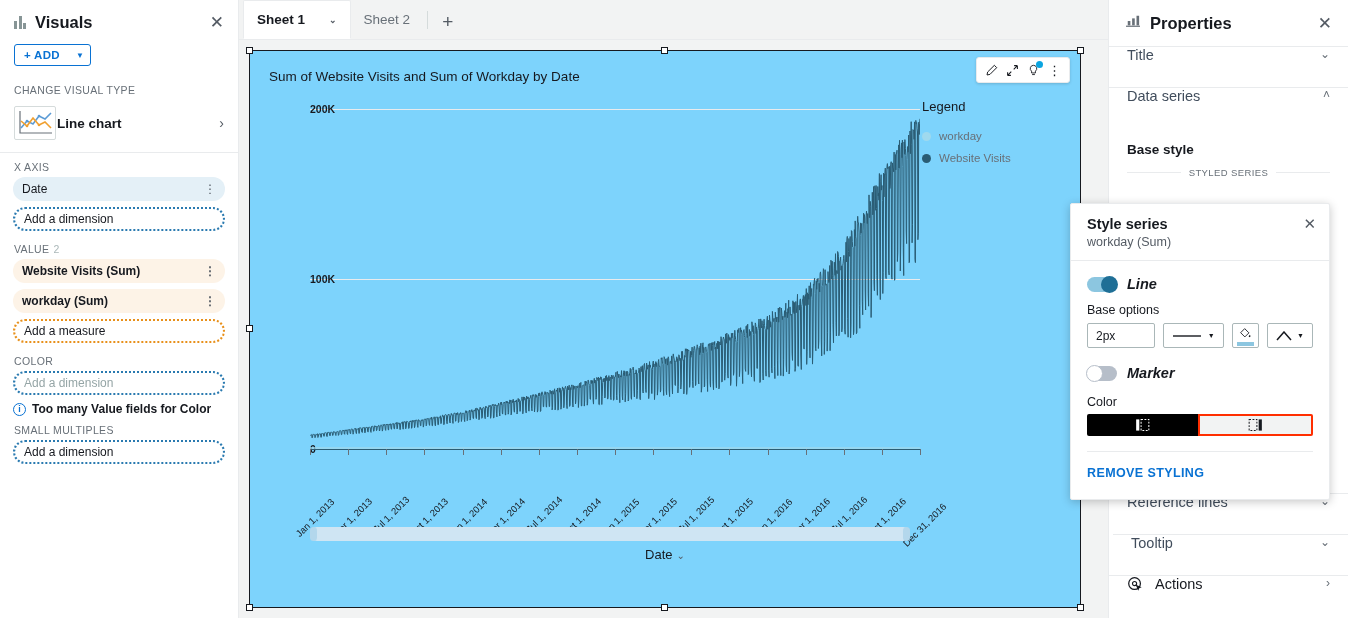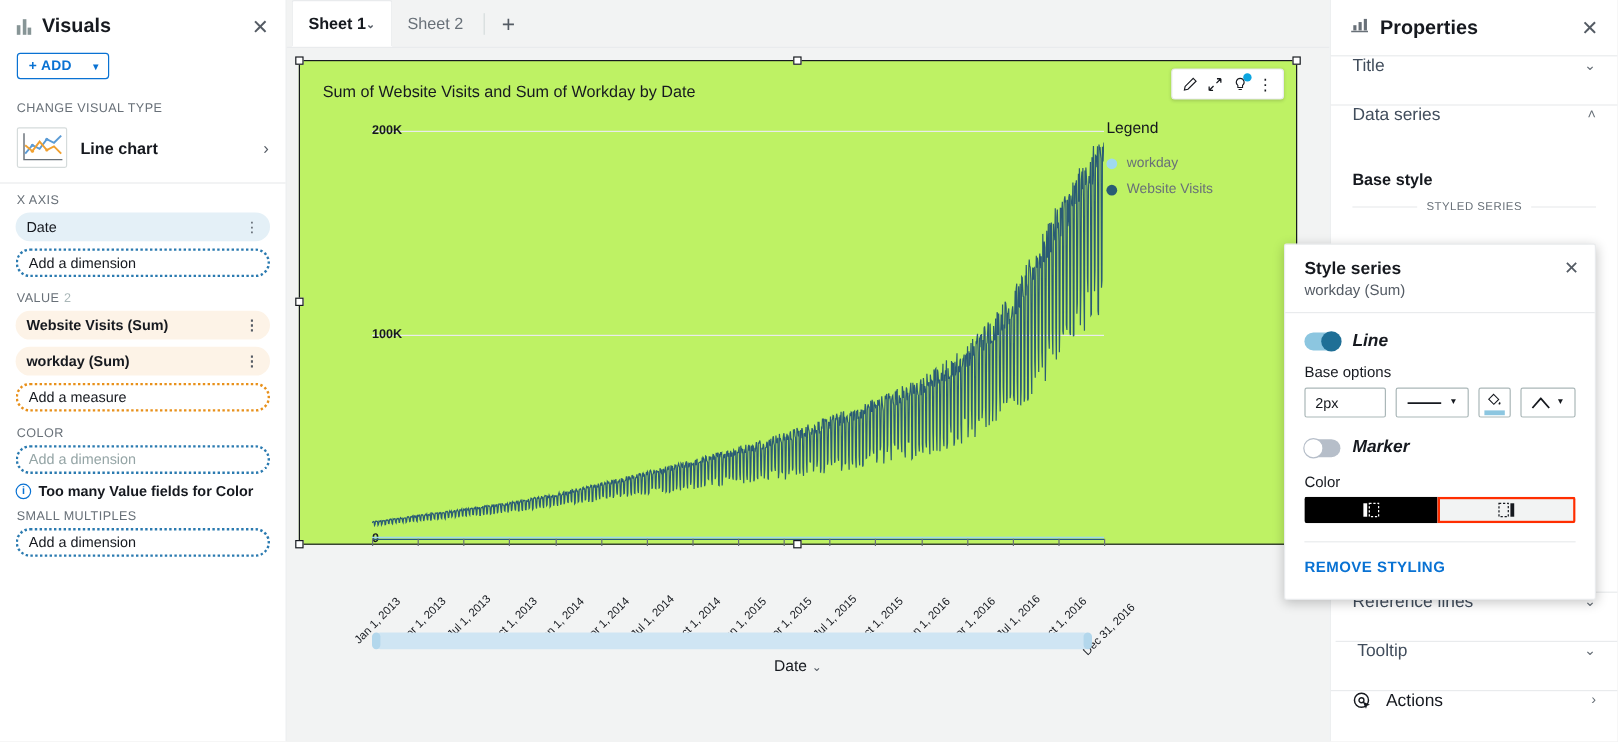--- a/index.html
+++ b/index.html
@@ -42,21 +42,21 @@
   .add-btn .sep{ width:1px; background:#0972d3;}
   .add-btn .caret{ display:flex; align-items:center; padding:0 6px; color:#0972d3; font-size:8px;}
 
   .sec-label{
     padding:8px 14px 4px 14px; font-size:10.5px; color:#687078;
     letter-spacing:.35px; text-transform:uppercase;
   }
   .sec-label .cnt{ color:#aab7b8; margin-left:4px; }
 
   .visual-type{
-    display:flex; align-items:center; gap:11px; padding:6px 14px 12px 14px;
+    display:flex; align-items:center; gap:1px; padding:6px 14px 12px 14px;
     border-bottom:1px solid #e9ebed; cursor:pointer;
   }
   .vt-thumb{
     width:42px; height:34px; border:1px solid #d5dbdb; border-radius:2px;
     background:#fff; position:relative; overflow:hidden;
   }
   .vt-name{ font-size:13.5px; font-weight:700; }
   .vt-arrow{ margin-left:auto; color:#545b64; font-size:14px; }
 
   .pill{
@@ -88,34 +88,34 @@
   
   #sheet-area{
     position:absolute; left:239px; top:0; right:240px; height:618px;
     background:#f2f3f3;
   }
   .tabbar{
     height:40px; background:#f2f3f3; display:flex; align-items:flex-end;
     padding-left:4px; border-bottom:1px solid #e9ebed;
   }
   .tab{
-    height:39px; display:flex; align-items:center; gap:0; padding:0 13px;
+    height:39px; display:flex; align-items:center; gap:24px; padding:0 13px;
     font-size:13.5px; color:#687078; cursor:pointer;
   }
   .tab.active{
     background:#fff; color:#16191f; font-weight:700;
     border:1px solid #e9ebed; border-bottom:1px solid #fff; border-radius:2px 2px 0 0;
   }
   .tab .chev{ font-size:9px; color:#545b64;}
   .tab-divider{ width:1px; height:18px; background:#d5dbdb; margin:0 4px 10px 4px;}
   .tab-add{ font-size:19px; color:#545b64; padding:0 10px 6px 10px; cursor:pointer;}
 
   #visual-container{
-    position:absolute; left:10px; top:50px; width:832px; height:404px;
-    background:#bef264; border:1.6px solid #16191f;
+    position:absolute; left:10px; top:50px; width:832px; height:558px;
+    background:#7dd3fc; border:1.6px solid #16191f;
   }
   .handle{ position:absolute; width:7px;height:7px;background:#fff;border:1.3px solid #16191f;}
   .h-tl{left:-4px;top:-4px;} .h-tc{left:50%;margin-left:-4px;top:-4px;}
   .h-tr{right:-4px;top:-4px;} .h-ml{left:-4px;top:50%;margin-top:-4px;}
   .h-mr{right:-4px;top:50%;margin-top:-4px;}
   .h-bl{left:-4px;bottom:-4px;} .h-bc{left:50%;margin-left:-4px;bottom:-4px;}
   .h-br{right:-4px;bottom:-4px;}
 
   .chart-title{ position:absolute; left:19px; top:18px; font-size:13.5px; color:#16191f;}
   .vis-toolbar{

